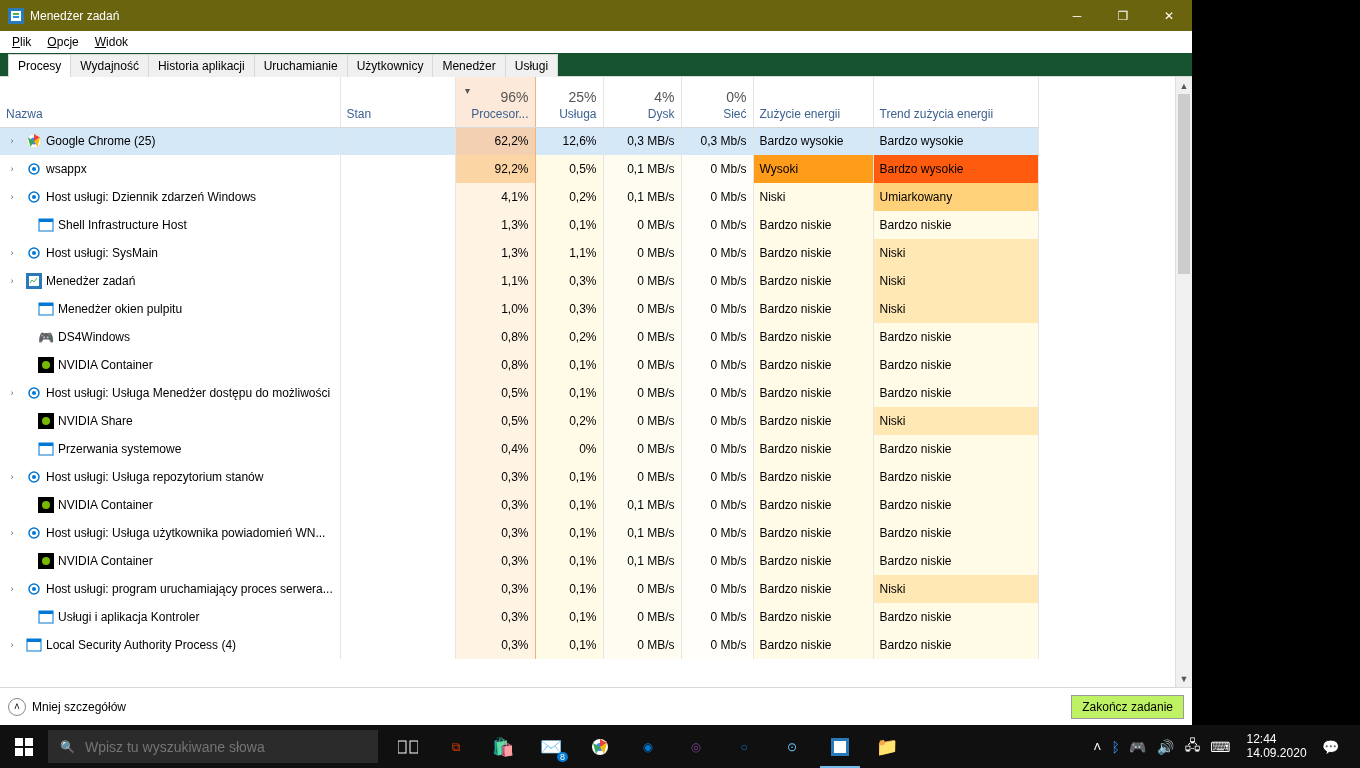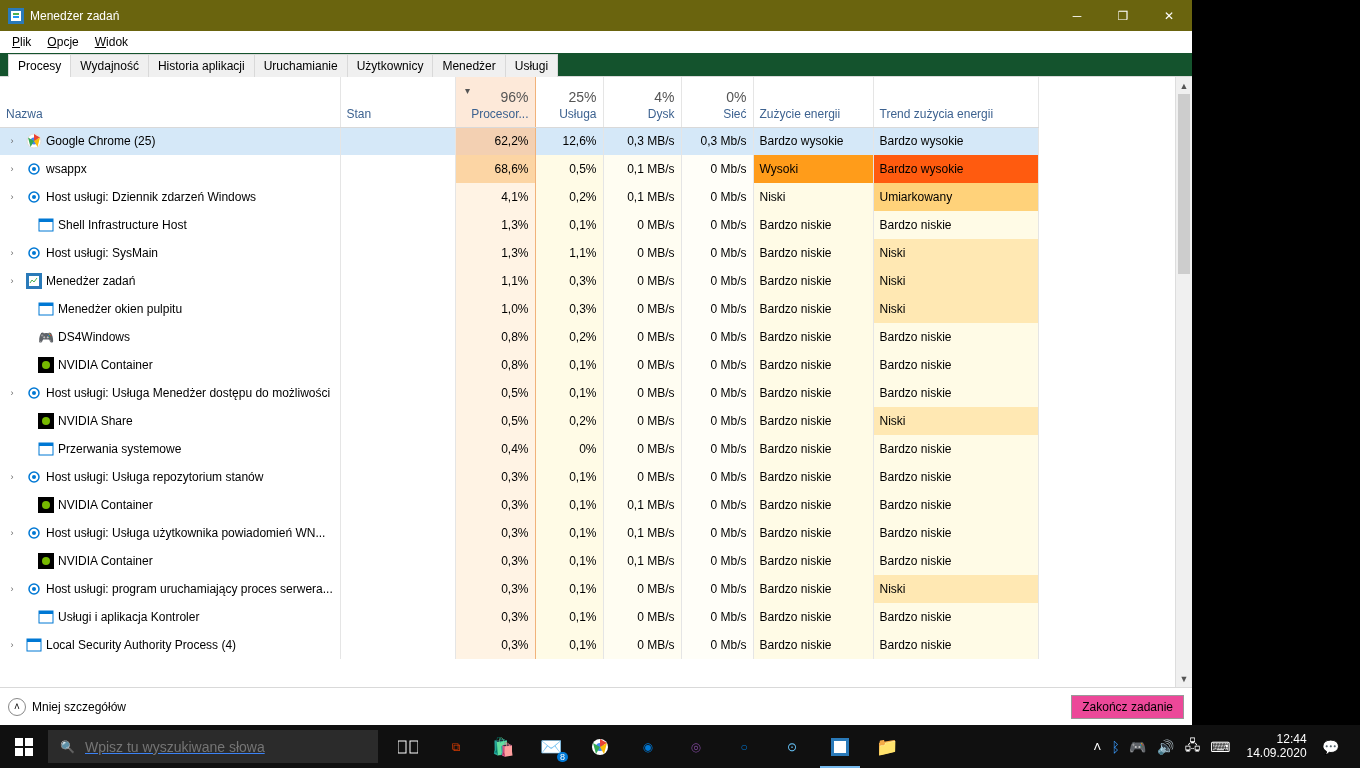--- a/index.html
+++ b/index.html
@@ -54,31 +54,31 @@
 tbody td.trend{ background:#fffbe6; } .heat-1{background:#ffe8b3!important}.heat-2{background:#ffd27a!important}.cpu.heat-2{background:#fcd5a4!important}
 .pow-high{background:#ff9c1a!important;color:#000}.pow-vhigh{background:#ff5b0f!important;color:#000}.pow-sel{background:#d4b7bd!important}
 
 .scrollbar { width:17px; background:#f0f0f0; border-left:1px solid #ddd; position:relative; }
 .scrollbar .up,.scrollbar .down{ height:17px; display:flex; align-items:center; justify-content:center; color:#555; font-size:9px; }
 .scrollbar .thumb { position:absolute; top:17px; left:2px; right:2px; height:180px; background:#cdcdcd; }
 
 .footer { height:38px; border-top:1px solid #d9d9d9; display:flex; align-items:center; padding:0 8px; justify-content:space-between; }
 .footer .less { display:flex; align-items:center; gap:6px; }
 .footer .less .circ { width:18px; height:18px; border:1px solid #888; border-radius:50%; display:flex; align-items:center; justify-content:center; font-size:10px; }
-.footer button { padding:4px 10px; border:1px solid #999; background:#ec4899; }
+.footer button { padding:4px 10px; border:1px solid #999; background:#bef264; }
 
 .taskbar { width:1360px; height:43px; background:#101010; display:flex; align-items:center; color:#fff; }
 .taskbar .start { width:48px; display:flex; align-items:center; justify-content:center; height:100%; }
 .taskbar .search { height:33px; width:330px; background:#2b2b2b; display:flex; align-items:center; padding:0 12px; gap:10px; color:#bbb; margin-right:6px; }
-.taskbar .search input { background:transparent; border:none; color:#3b82f6; flex:1; outline:none; font-size:14px;text-decoration:underline; }
+.taskbar .search input { background:transparent; border:none; color:#3b82f6; flex:1; outline:none; font-size:14px; }
 .taskbar .tb-icons { display:flex; height:100%; }
 .taskbar .tb-icons .ti { width:48px; display:flex; align-items:center; justify-content:center; font-size:18px; position:relative; }
 .taskbar .tb-icons .ti.active::after{ content:""; position:absolute; bottom:0; left:4px; right:4px; height:2px; background:#76b9ed; }
 .taskbar .tray { margin-left:auto; display:flex; align-items:center; gap:10px; padding-right:4px; height:100%; }
-.taskbar .tray .clock { text-align:right; line-height:1.1; font-size:12px; padding:0 6px; }
+.taskbar .tray .clock { text-align:left; line-height:1.1; font-size:12px; padding:0 6px; }
 .taskbar .tray .ico { font-size:14px; }
 
 thead { height:50px; }
 thead th { height:50px; }
 svg{display:block}
 </style>
 </head>
 <body>
 
 <div class="window">
@@ -196,21 +196,21 @@
                   <span class="pic">
                     <svg width="16" height="16">
                       <circle cx="8" cy="8" r="5" fill="none" stroke="#0078d4" stroke-width="1.5"></circle>
                       <circle cx="8" cy="8" r="2" fill="#0078d4"></circle>
                     </svg>
                   </span>
                   <span>wsappx</span>
                 </div>
               </td>
               <td></td>
-              <td class="metric cpu heat-2">68,6%</td>
+              <td class="metric cpu heat-2">92,2%</td>
               <td class="metric mem">0,5%</td>
               <td class="metric disk">0,1 MB/s</td>
               <td class="metric net">0 Mb/s</td>
               <td class="pow pow-high">Wysoki</td>
               <td class="trend pow-vhigh">Bardzo wysokie</td>
             </tr>
             <tr>
               <td class="name">
                 <div class="row">
                   <span class="chev">›</span>

